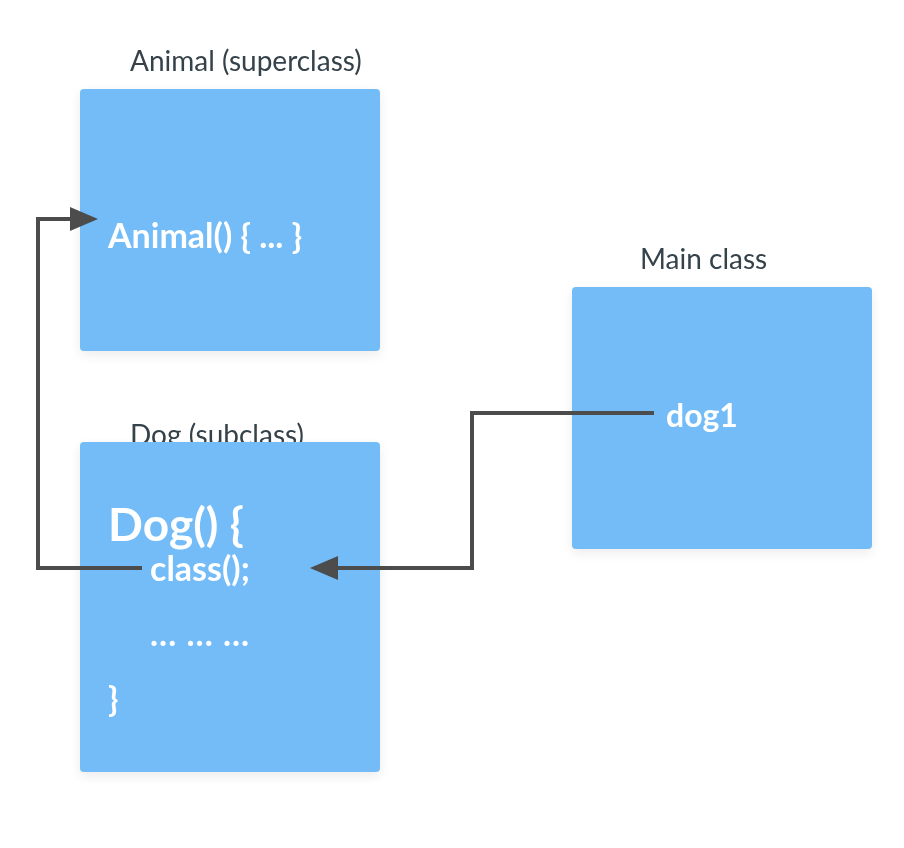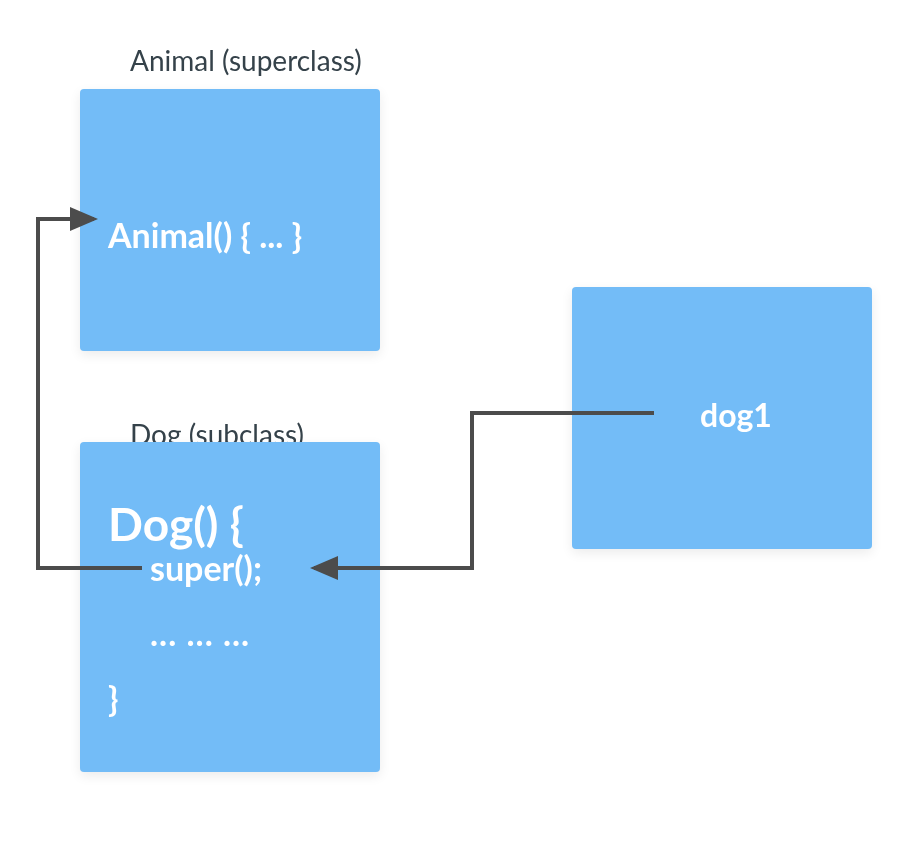--- a/index.html
+++ b/index.html
@@ -43,45 +43,46 @@
 
   #dog-label    { left: 130px; top: 397px; margin-top: 20px; }
   #dog-box      { left: 80px;  top: 442px; width: 300px; height: 330px; }
   #dog-ctor-open{ left: 108px; top: 496px; font-size: 46px; }
   #dog-super    { left: 150px; top: 547px; font-size: 34px; }
   #dog-dots     { left: 150px; top: 612px; font-size: 34px; letter-spacing: 1px; }
   #dog-close    { left: 108px; top: 677px; font-size: 34px; }
 
   #main-label   { left: 640px; top: 241px; }
   #main-box     { left: 572px; top: 287px; width: 300px; height: 262px; }
-  #main-dog1    { left: 700px; top: 395px; font-size: 32px; }
+  #main-dog1    { left: 666px; top: 395px; font-size: 32px; }
 
   svg.arrows {
     position: absolute;
     left: 0; top: 0;
     width: 904px; height: 848px;
     pointer-events: none;
   }
 </style>
 </head>
 <body>
 
 <div class="stage">
 
   <div id="animal-label" class="label">Animal (superclass)</div>
   <div id="animal-box" class="box"></div>
   <div id="animal-ctor" class="code-line">Animal() { ... }</div>
 
   <div id="dog-label" class="label">Dog (subclass)</div>
   <div id="dog-box" class="box"></div>
   <div id="dog-ctor-open" class="code-line">Dog() {</div>
-  <div id="dog-super" class="code-line">super();</div>
+  <div id="dog-super" class="code-line">class();</div>
   <div id="dog-dots" class="code-line">... ... ...</div>
   <div id="dog-close" class="code-line">}</div>
 
+  <div id="main-label" class="label">Main class</div>
   <div id="main-box" class="box"></div>
   <div id="main-dog1" class="code-line">dog1</div>
 
   <svg class="arrows" viewBox="0 0 904 848">
     <defs>
       <marker id="arrowhead" markerWidth="8" markerHeight="8" refX="6" refY="3" orient="auto" markerUnits="strokeWidth">
         <path d="M0,0 L7,3 L0,6 Z" fill="#4c4c4c"></path>
       </marker>
     </defs>
 

